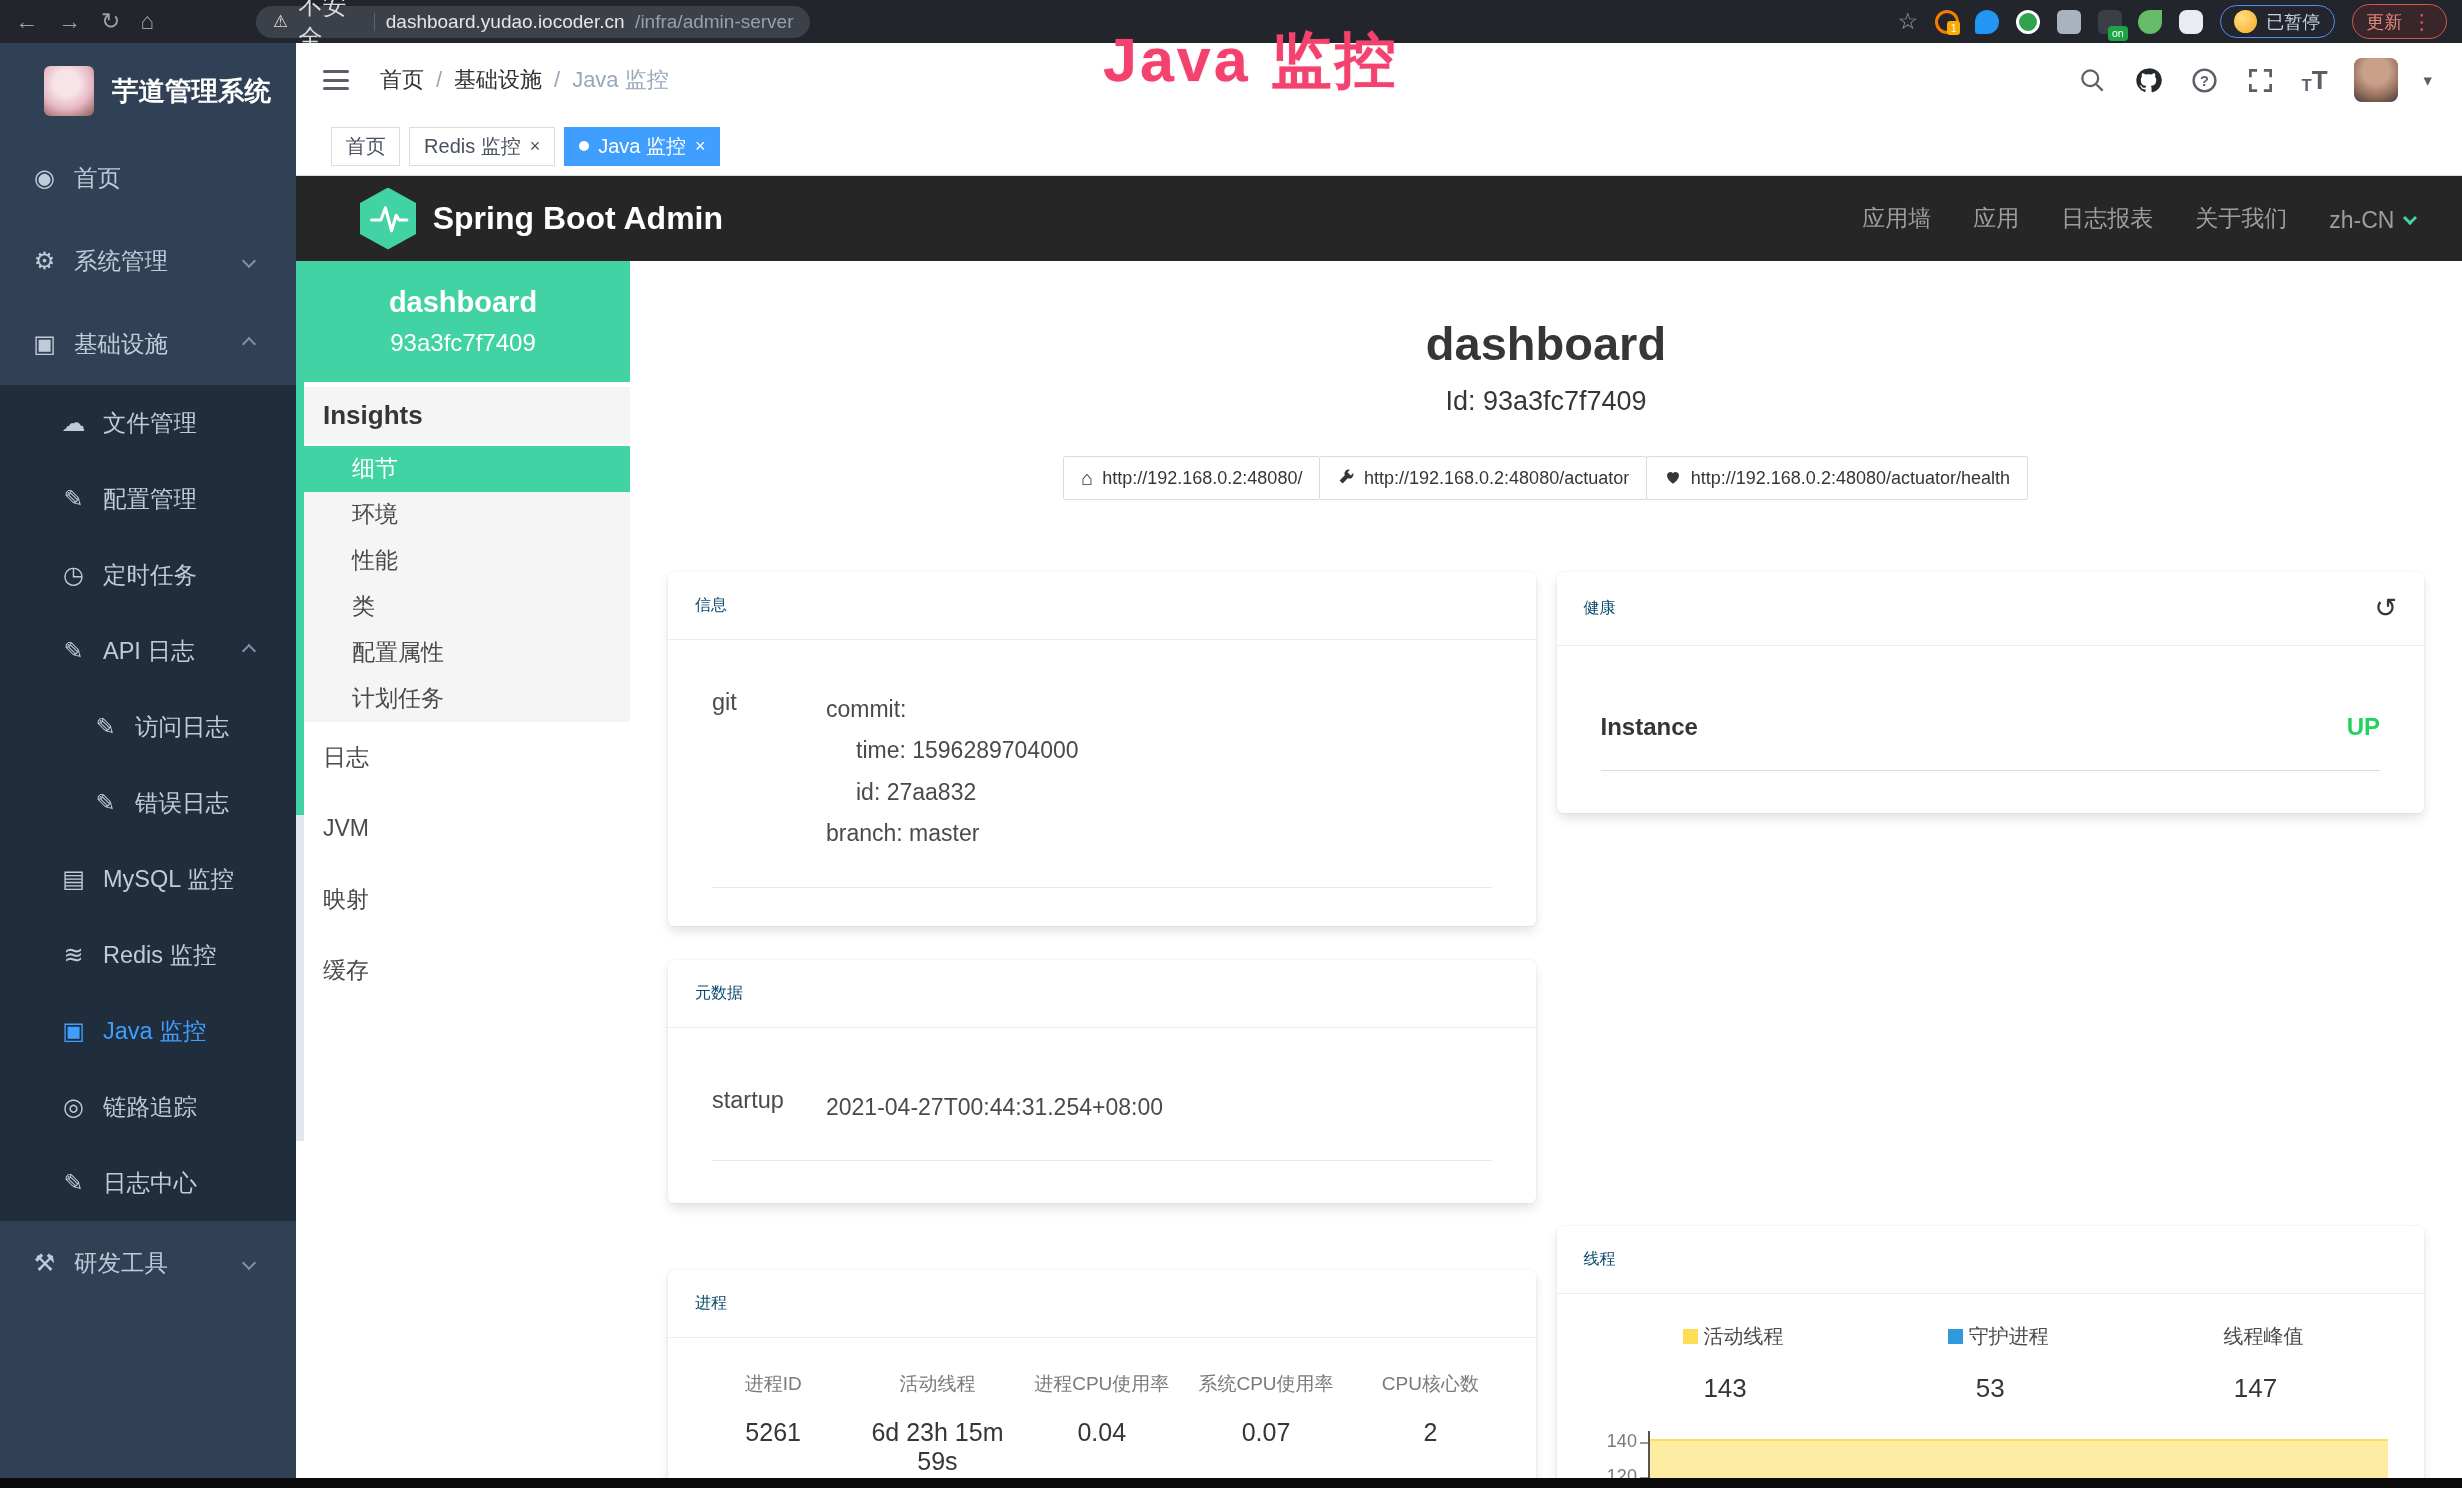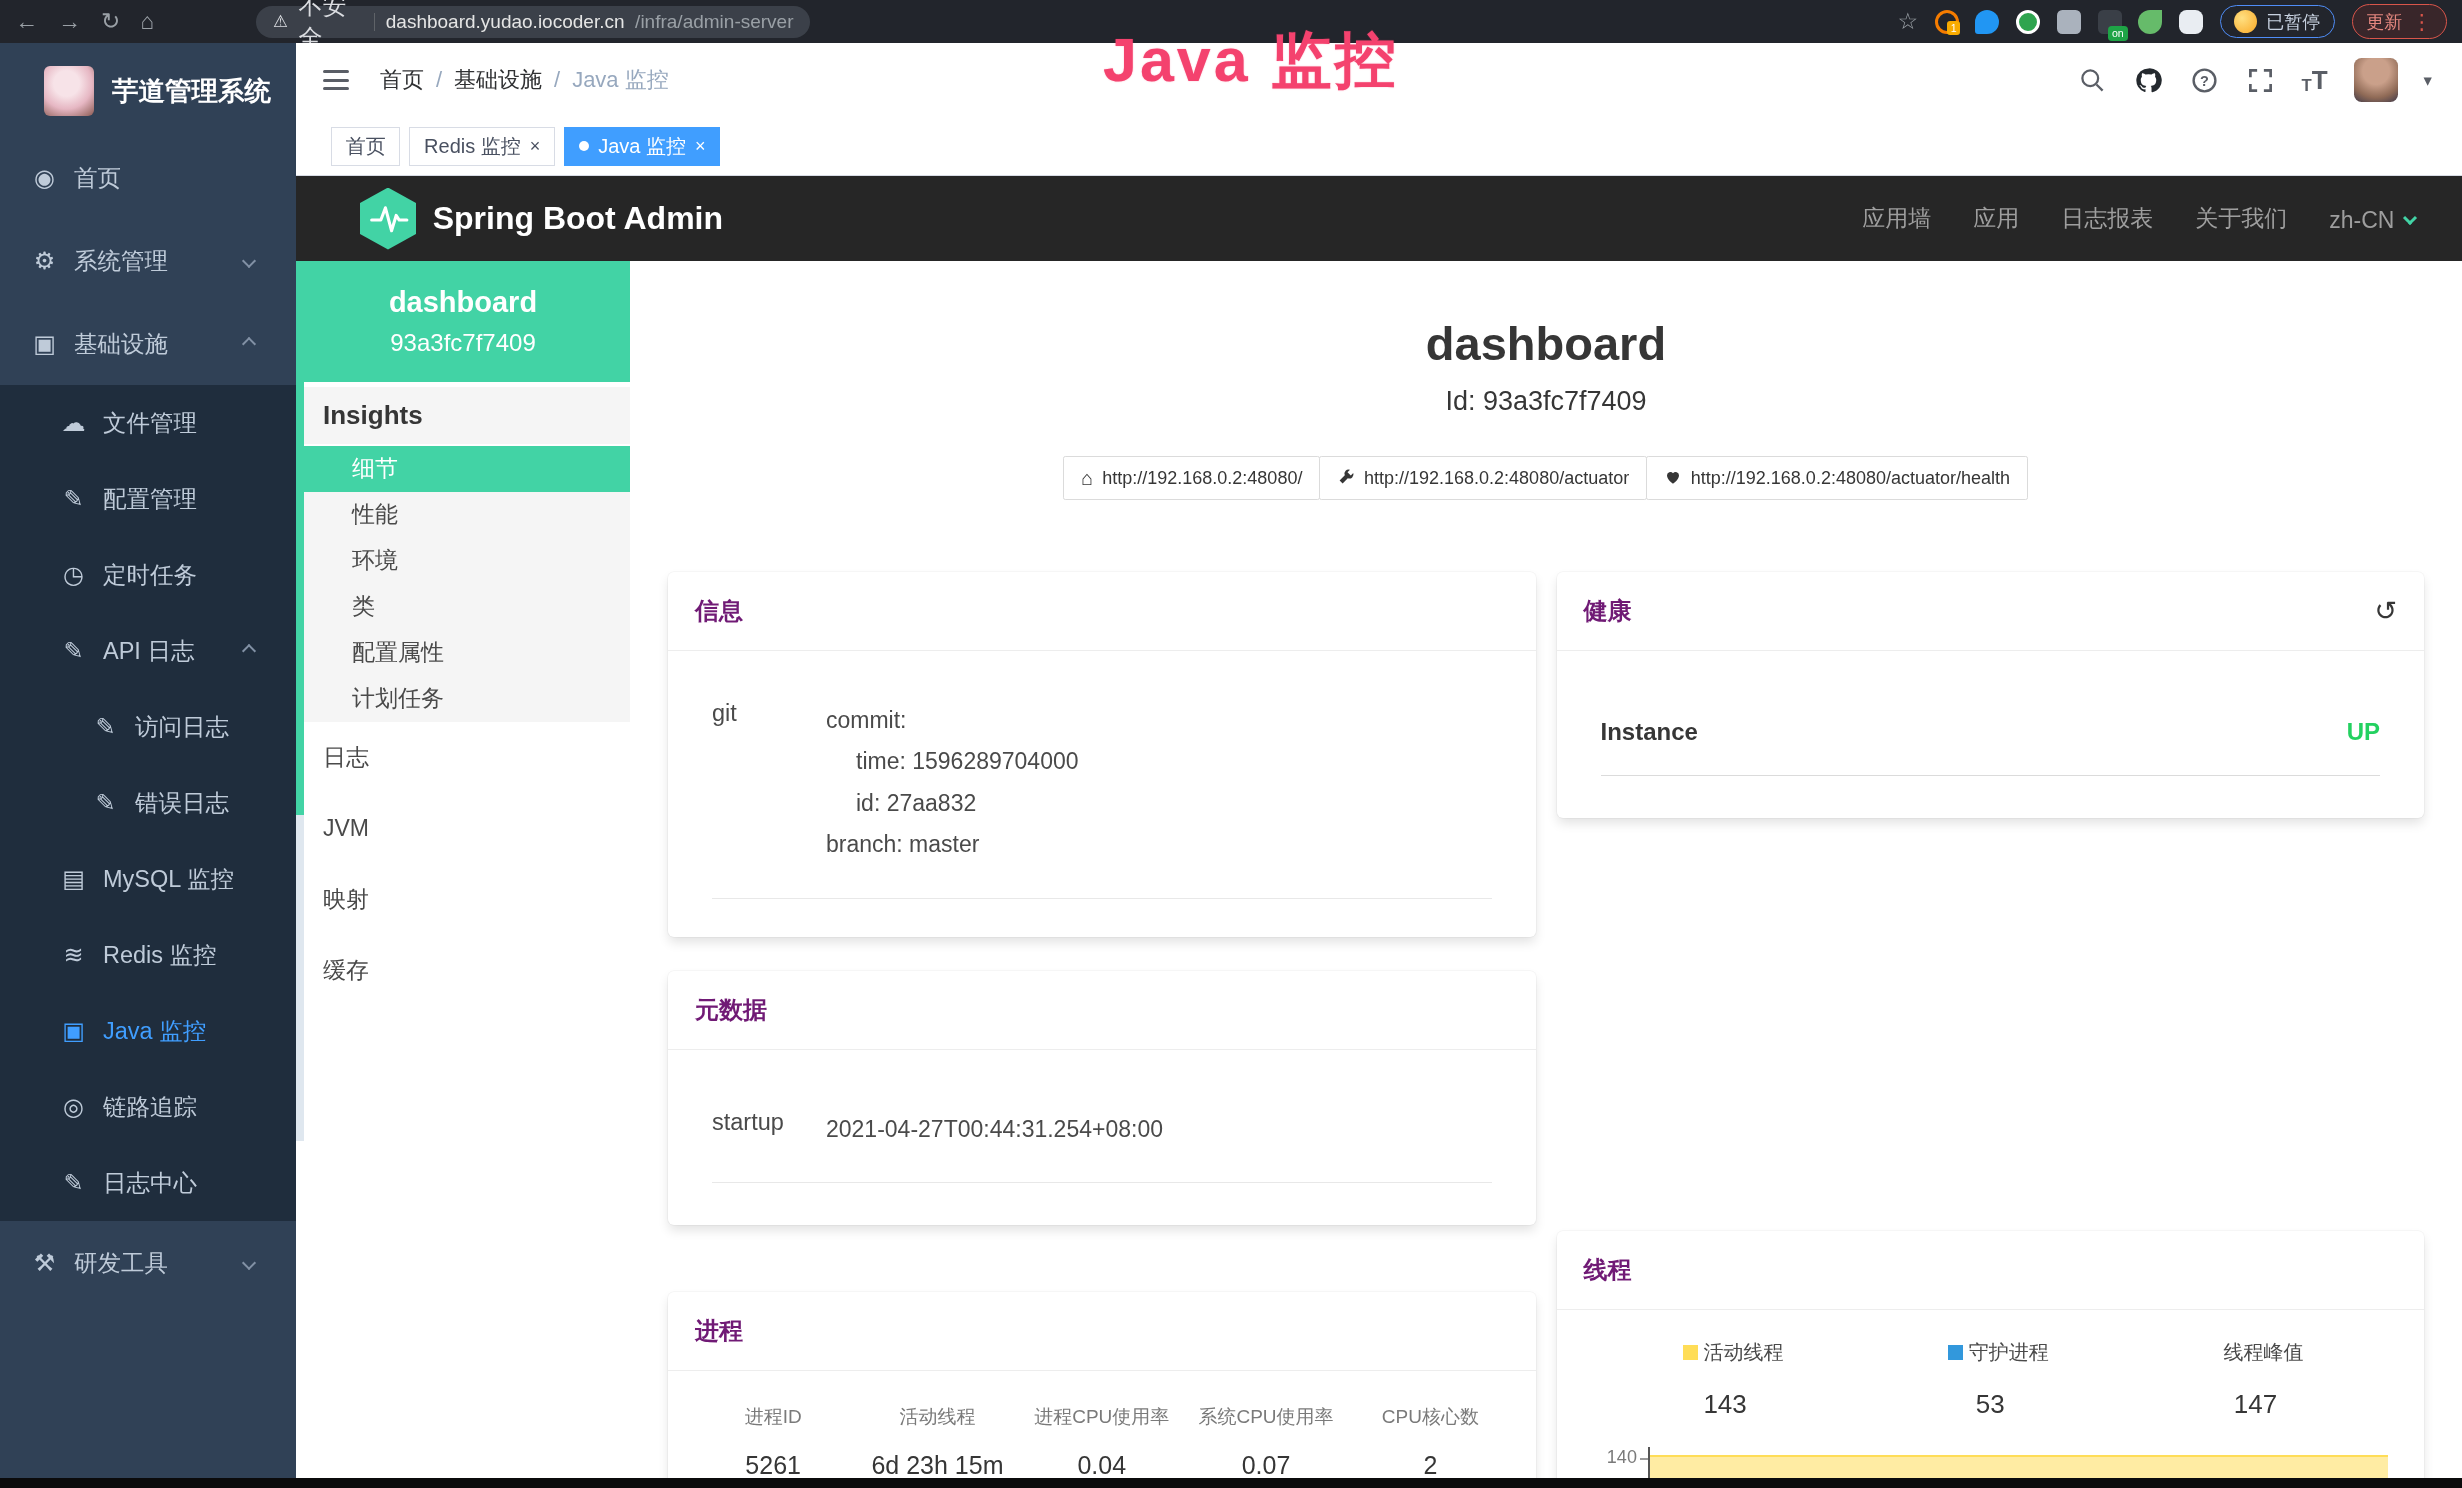--- a/index.html
+++ b/index.html
@@ -132,21 +132,21 @@
               gap:9px; padding:0 16.7px; font-size:18px; color:#363636; margin-left:-0.8px; cursor:pointer;
               border-radius:2.3px; white-space:nowrap; }
   .link-btn .bic { font-size:20px; line-height:1; }
 
   .cards { margin-top:72px; display:flex; gap:21px; align-items:flex-start; }
   .col { flex:1; min-width:0; display:flex; flex-direction:column; }
   .card { background:#fff; border-radius:6px;
           box-shadow:0 6px 12px -1.5px rgba(10,10,10,.12), 0 0 0 0.8px rgba(10,10,10,.04); }
   .card-head { display:flex; align-items:center; justify-content:space-between; padding:23px 27px;
                border-bottom:1.5px solid #ededed; }
-  .card-head .ct { font-size:24px; font-weight:bold; color:#701a75; }
+  .card-head .ct { font-size:16px; font-weight:normal; color:#0c4a6e; }
   .hist { font-size:27px; color:#363636; cursor:pointer; line-height:1; }
 
   .card.info { min-height:303px; margin-bottom:34px; }
   .info-body { padding:49px 44px 38px; }
   .kv { display:flex; border-bottom:1.5px solid #e8e8e8; padding-bottom:32px; }
   .kv .klabel { min-width:114px; font-size:23.5px; color:#4a4a4a; flex-shrink:0; }
   .kv .vals { font-size:23px; color:#4a4a4a; line-height:1.8; }
   .kv .vals .ind { padding-left:30px; }
 
   .card.metadata { min-height:228px; margin-bottom:67px; }
@@ -392,22 +392,22 @@
 
         <aside class="sba-side">
           <span class="strip-green"></span>
           <span class="strip-gray"></span>
           <div class="inst-head">
             <span class="inst-name">dashboard</span>
             <span class="inst-id">93a3fc7f7409</span>
           </div>
           <div class="menu-label">Insights</div>
           <div class="smenu-item active">细节</div>
+          <div class="smenu-item">环境</div>
           <div class="smenu-item">性能</div>
-          <div class="smenu-item">环境</div>
           <div class="smenu-item">类</div>
           <div class="smenu-item">配置属性</div>
           <div class="smenu-item">计划任务</div>
           <div class="rmenu-item">日志</div>
           <div class="rmenu-item">JVM</div>
           <div class="rmenu-item">映射</div>
           <div class="rmenu-item">缓存</div>
         </aside>
 
         <div class="content">

